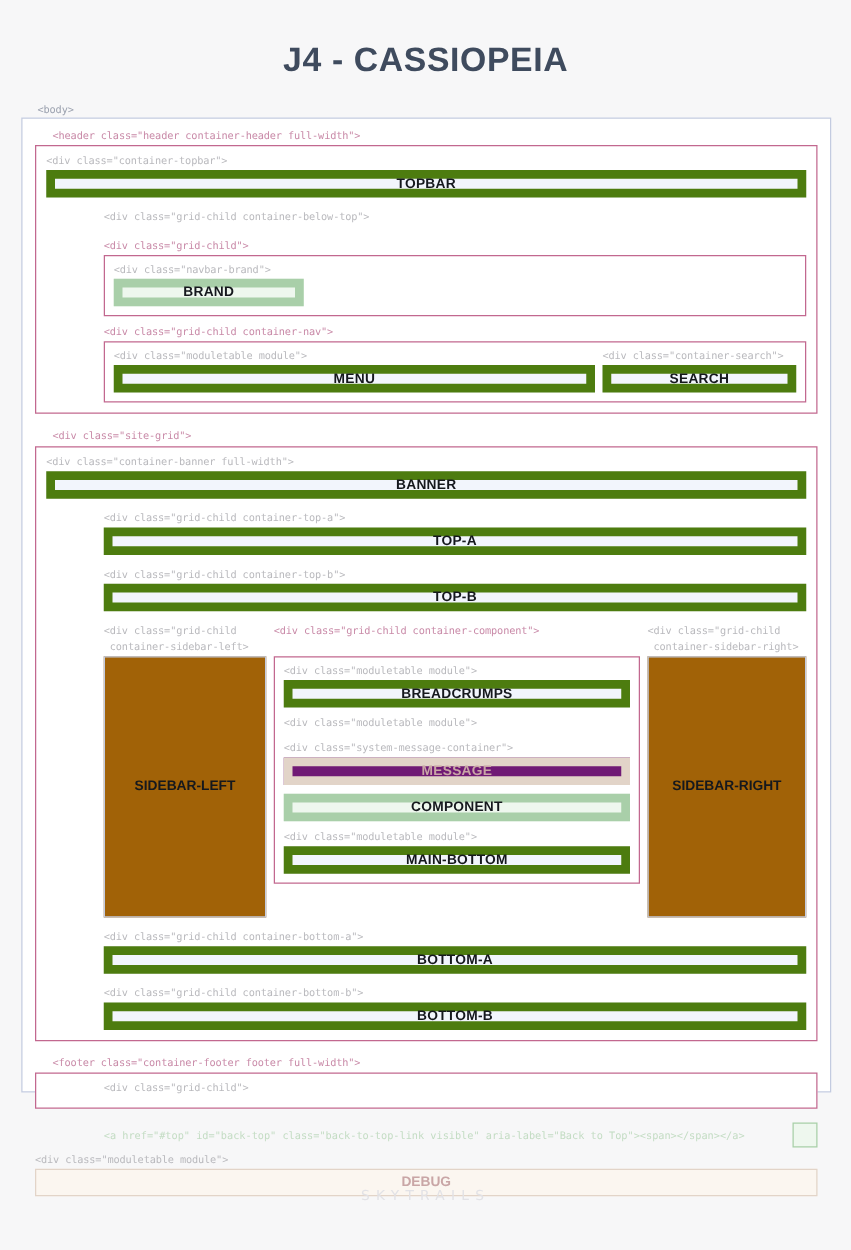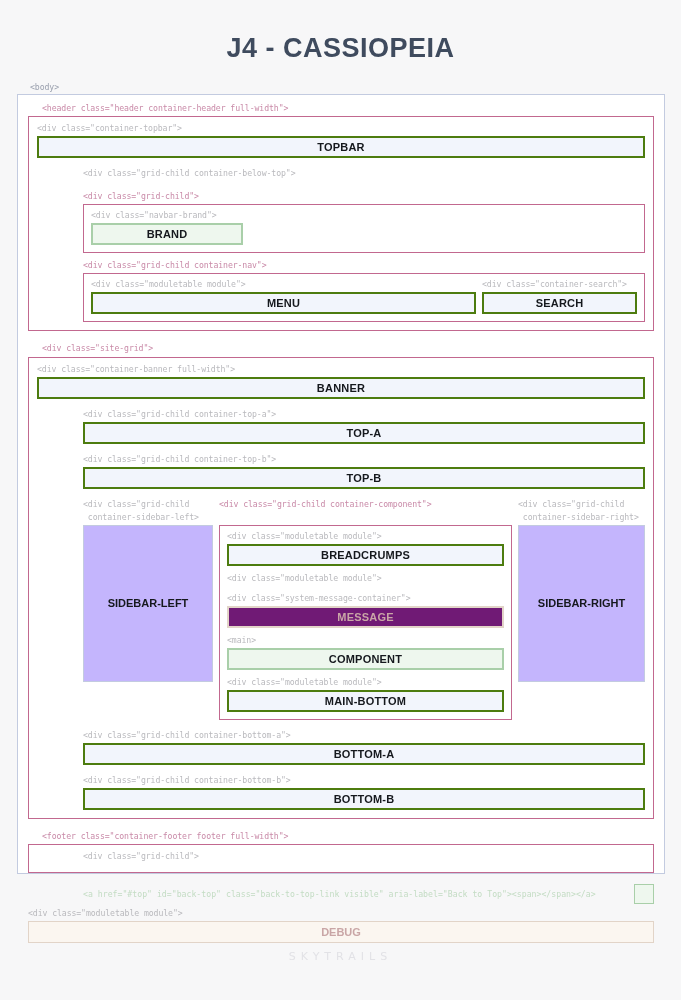--- a/index.html
+++ b/index.html
@@ -34,21 +34,21 @@
     line-height: 1.35;
     color: #b9b9bd;
     white-space: pre;
     margin: 0 0 2px 0;
     letter-spacing: -0.1px;
   }
   .tag.pink   { color: #c98aa8; }
 
   
   .box {
-    border: 2px solid #4d7c0f;
+    border: 7px solid #4d7c0f;
     background: #f2f5fc;
     height: 22px;
     display: flex;
     align-items: center;
     justify-content: center;
     font-size: 11px;
     font-weight: bold;
     color: #15181d;
     letter-spacing: 0.2px;
   }
@@ -103,22 +103,22 @@
     display: flex;
     gap: 6px;
     align-items: flex-start;
   }
   .col-left  { flex: 0 0 130px; }
   .col-mid   { flex: 1 1 auto; }
   .col-right { flex: 0 0 127px; }
 
   .sidebar-box {
     border: 1px solid #c3cbe0;
-    background: #c4b5fd;
-    height: 157px;
+    background: #a16207;
+    height: 209px;
     display: flex;
     align-items: center;
     justify-content: center;
     font-size: 11px;
     font-weight: bold;
     color: #15181d;
   }
 
   .component-region {
     border: 1px solid #c2688f;
@@ -271,21 +271,20 @@
 
                 <div class="tag">&lt;div class="moduletable module"&gt;</div>
 
                 <div class="gap-s"></div>
 
                 <div class="tag">&lt;div class="system-message-container"&gt;</div>
                 <div class="box cream">MESSAGE</div>
 
                 <div class="gap-s"></div>
 
-                <div class="tag">&lt;main&gt;</div>
                 <div class="box green">COMPONENT</div>
 
                 <div class="gap-s"></div>
 
                 <div class="tag">&lt;div class="moduletable module"&gt;</div>
                 <div class="box">MAIN-BOTTOM</div>
               </div>
             </div>
 
             <div class="col-right">

